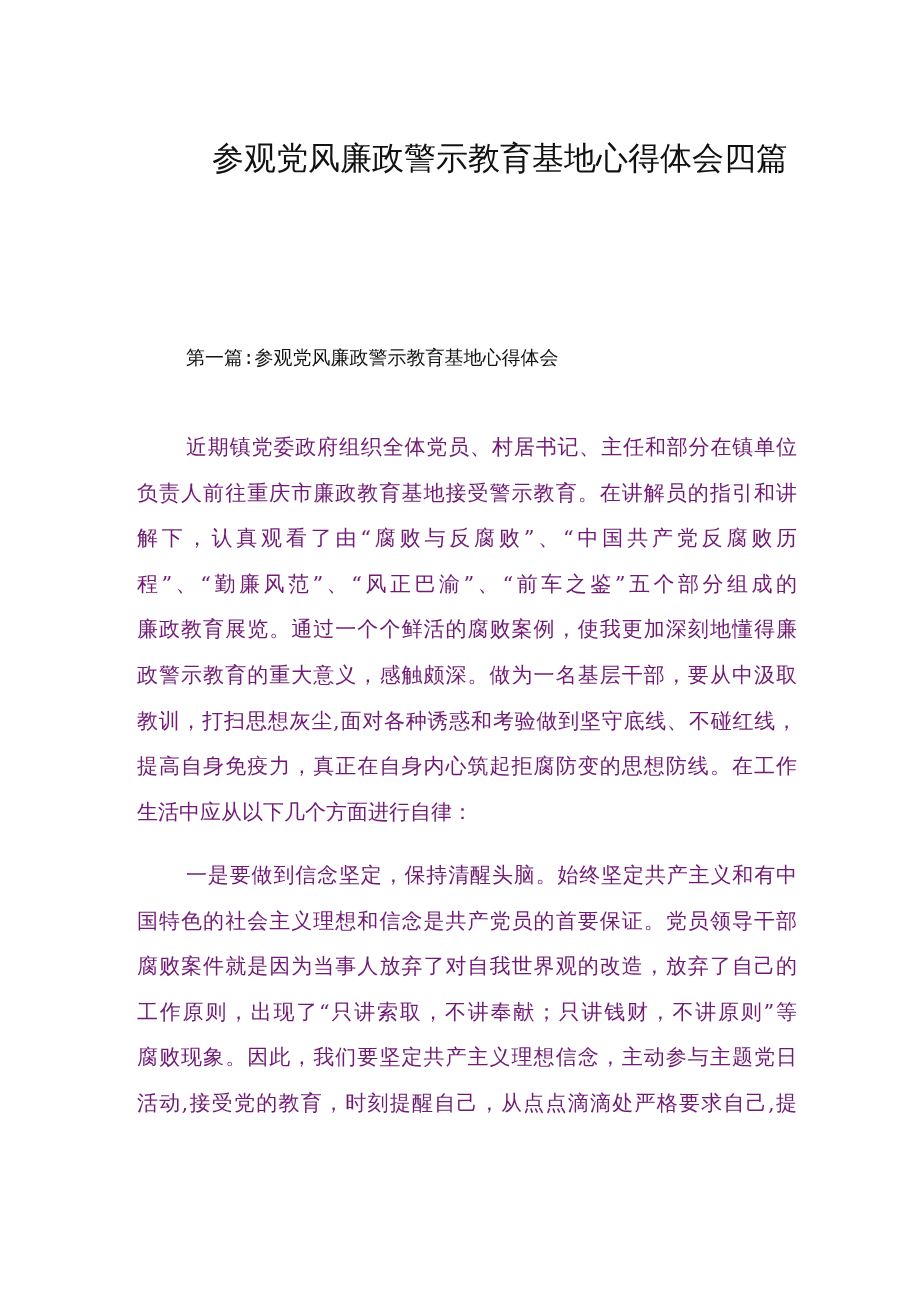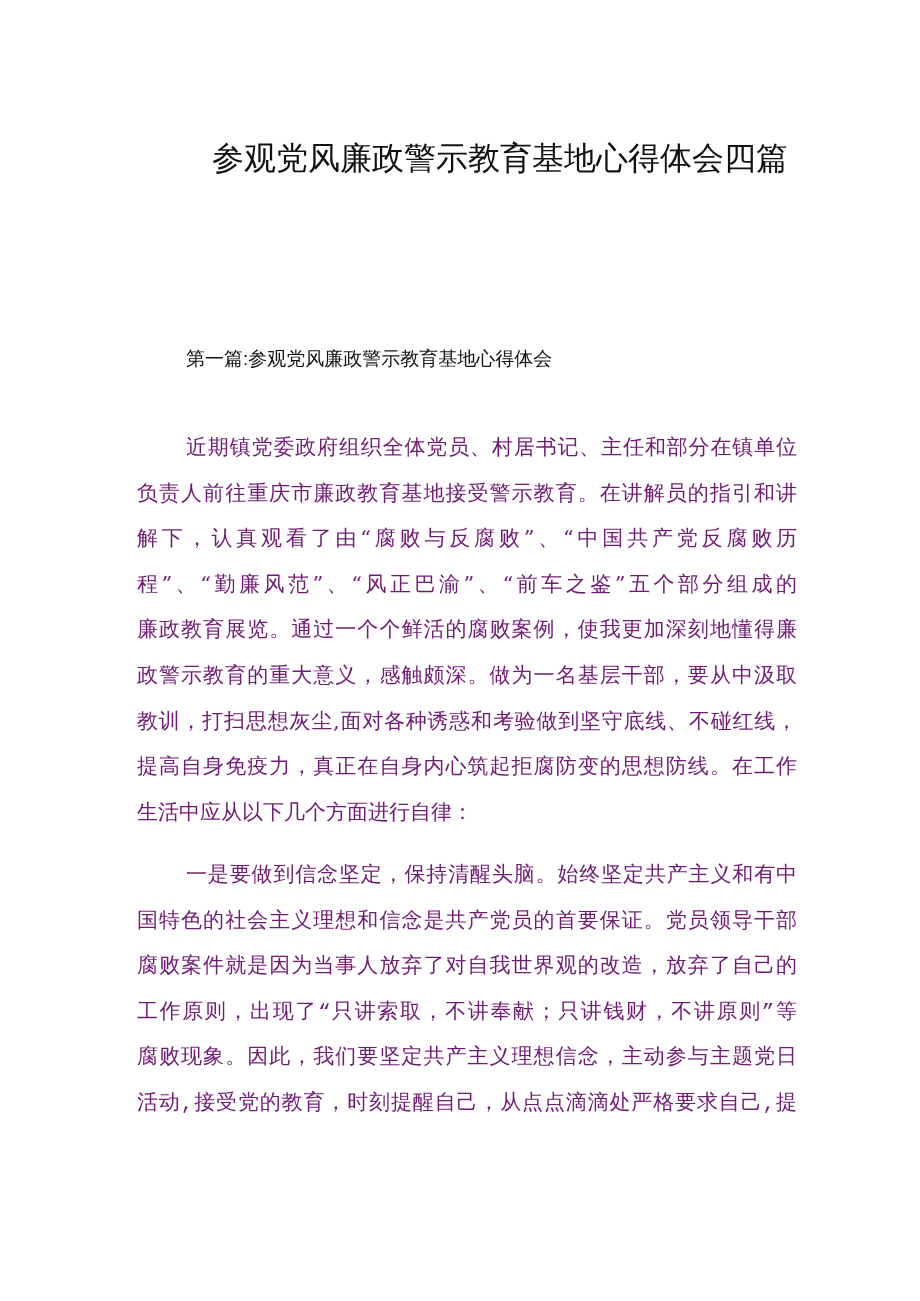--- a/index.html
+++ b/index.html
@@ -25,21 +25,21 @@
       line-height: 48px;
       letter-spacing: 0px;
       color: #111111;
       font-weight: normal;
       margin-left: 40px;
     }
     .section-heading {
       position: absolute;
       left: 186px;
       top: 343px;
-      font-family: Liberation Sans, sans-serif;
+      font-family: Liberation Mono, monospace;
       font-size: 19px;
       line-height: 32px;
       color: #111111;
       white-space: nowrap;
     }
     .para {
       position: absolute;
       left: 137px;
       width: 660px;
       font-family: "DejaVu Serif", "Liberation Serif", serif;
@@ -54,21 +54,21 @@
       text-align: justify;
       text-align-last: justify;
     }
     .line.last {
       text-align-last: left;
     }
     .line.indent {
       padding-left: 49px;
     }
     #para-1 { top: 425px; }
-    #para-2 { top: 853px; font-family: Liberation Mono, monospace; }
+    #para-2 { top: 853px; }
   </style>
 </head>
 <body>
 
 <div>
 
   <h1 class="page-title">参观党风廉政警示教育基地心得体会四篇</h1>
 
   <div class="section-heading">第一篇:参观党风廉政警示教育基地心得体会</div>
 

